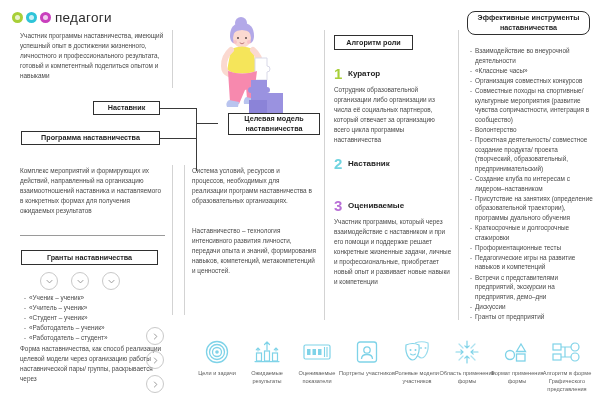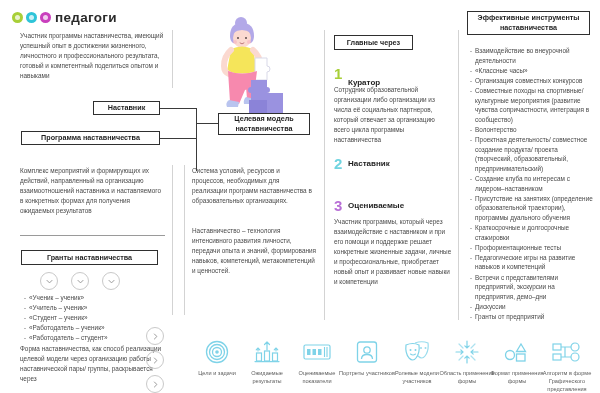--- a/index.html
+++ b/index.html
@@ -8,21 +8,21 @@
     font-family:"Liberation Sans","DejaVu Sans",sans-serif;
     color:#3b3b3b;overflow:hidden;position:relative;
   }
   .page{position:relative;width:600px;height:393px;}
 
   
   .logo{position:absolute;left:12px;top:10px;display:flex;align-items:center;gap:4px;}
   .dots{display:flex;gap:3px;}
   .dot{width:11px;height:11px;border-radius:50%;}
   .dot i{display:block;width:5px;height:5px;border-radius:50%;background:rgba(255,255,255,.75);margin:3px auto;}
-  .logo-word{font-size:13.5px;font-weight:bold;letter-spacing:.3px;color:#2b2b2b;}
+  .logo-word{font-size:13.5px;font-weight:normal;letter-spacing:.3px;color:#2b2b2b;}
 
   
   .para{position:absolute;font-size:6.4px;line-height:1.55;color:#4a4a4a;}
   .vline{position:absolute;width:1px;background:#d3d3d3;}
   .hline{position:absolute;height:1px;background:#9a9a9a;}
 
   
   .box{
     position:absolute;border:1px solid #2f2f2f;background:#fff;
     font-size:7.2px;font-weight:bold;color:#1f1f1f;
@@ -171,52 +171,52 @@
       <path d="M24 86 l10 2 l-1 5 h-11 q-2-4 2-7z" fill="#b9c4ef"></path>
       <path d="M41 83 l9 2 l-1 5 h-10 q-1-4 2-7z" fill="#b9c4ef"></path>
 
       <path d="M46 66 h16 v7 q3 0 3 3 q0 3-3 3 v7 h-16 v-7 q-3 0-3-3 q0-3 3-3z" fill="#9a92e0"></path>
       <path d="M62 79 h16 v20 h-16 v-7 q-3 0-3-3 q0-3 3-3z" fill="#9a92e0"></path>
       <path d="M44 86 h18 v13 h-18z" fill="#8b83d8"></path>
       <path d="M30 99 h52" stroke="#ffffff" stroke-width="0"></path>
     </svg>
   </div>
 
-  <div class="box" style="left:218px;top:113px;width:92px;height:22px;">Целевая модель наставничества</div>
+  <div class="box" style="left:228px;top:113px;width:92px;height:22px;">Целевая модель наставничества</div>
 
   <div class="vline" style="left:184px;top:165px;height:150px;"></div>
 
   <div class="para" style="left:192px;top:166px;width:122px;">Система условий, ресурсов и процессов, необходимых для реализации программ наставничества в образовательных организациях.</div>
 
   <div class="para" style="left:192px;top:226px;width:128px;">Наставничество – технология интенсивного развития личности, передачи опыта и знаний, формирования навыков, компетенций, метакомпетенций и ценностей.</div>
 
   <div class="vline" style="left:324px;top:30px;height:290px;"></div>
 
-  <div class="box" style="left:334px;top:35px;width:79px;height:15px;">Главные через</div>
+  <div class="box" style="left:334px;top:35px;width:79px;height:15px;">Алгоритм роли</div>
 
   <div class="role" style="left:334px;top:66px;width:120px;">
     <span class="role-num" style="left:0;top:0;color:#a8cf38;">1</span>
-    <span class="role-title" style="left:14px;top:12px;">Куратор</span>
+    <span class="role-title" style="left:14px;top:3px;">Куратор</span>
     <div class="para" style="left:0;top:19px;width:117px;">Сотрудник образовательной организации либо организации из числа её социальных партнеров, который отвечает за организацию всего цикла программы наставничества</div>
   </div>
 
   <div class="role" style="left:334px;top:156px;width:120px;">
     <span class="role-num" style="left:0;top:0;color:#6fd4e0;">2</span>
     <span class="role-title" style="left:14px;top:3px;">Наставник</span>
   </div>
 
   <div class="role" style="left:334px;top:198px;width:120px;">
     <span class="role-num" style="left:0;top:0;color:#b86fd6;">3</span>
     <span class="role-title" style="left:14px;top:3px;">Оцениваемые</span>
     <div class="para" style="left:0;top:19px;width:118px;">Участник программы, который через взаимодействие с наставником и при его помощи и поддержке решает конкретные жизненные задачи, личные и профессиональные, приобретает новый опыт и развивает новые навыки и компетенции</div>
   </div>
 
   <div class="vline" style="left:458px;top:30px;height:290px;"></div>
 
-  <div class="box" style="left:467px;top:11px;width:123px;height:24px;">Эффективные инструменты наставничества</div>
+  <div class="box" style="left:467px;top:11px;width:123px;height:24px;border-radius:8px;">Эффективные инструменты наставничества</div>
 
   <ul class="bl" style="position:absolute;left:469px;top:46px;width:124px;">
     <li>Взаимодействие во внеурочной деятельности</li>
     <li>«Классные часы»</li>
     <li>Организация совместных конкурсов</li>
     <li>Совместные походы на спортивные/ культурные мероприятия (развитие чувства сопричастности, интеграция в сообщество)</li>
     <li>Волонтерство</li>
     <li>Проектная деятельность/ совместное создание продукта/ проекта (творческий, образовательный, предпринимательский)</li>
     <li>Создание клуба по интересам с лидером–наставником</li>
     <li>Присутствие на занятиях (определение образовательной траектории), программы дуального обучения</li>

